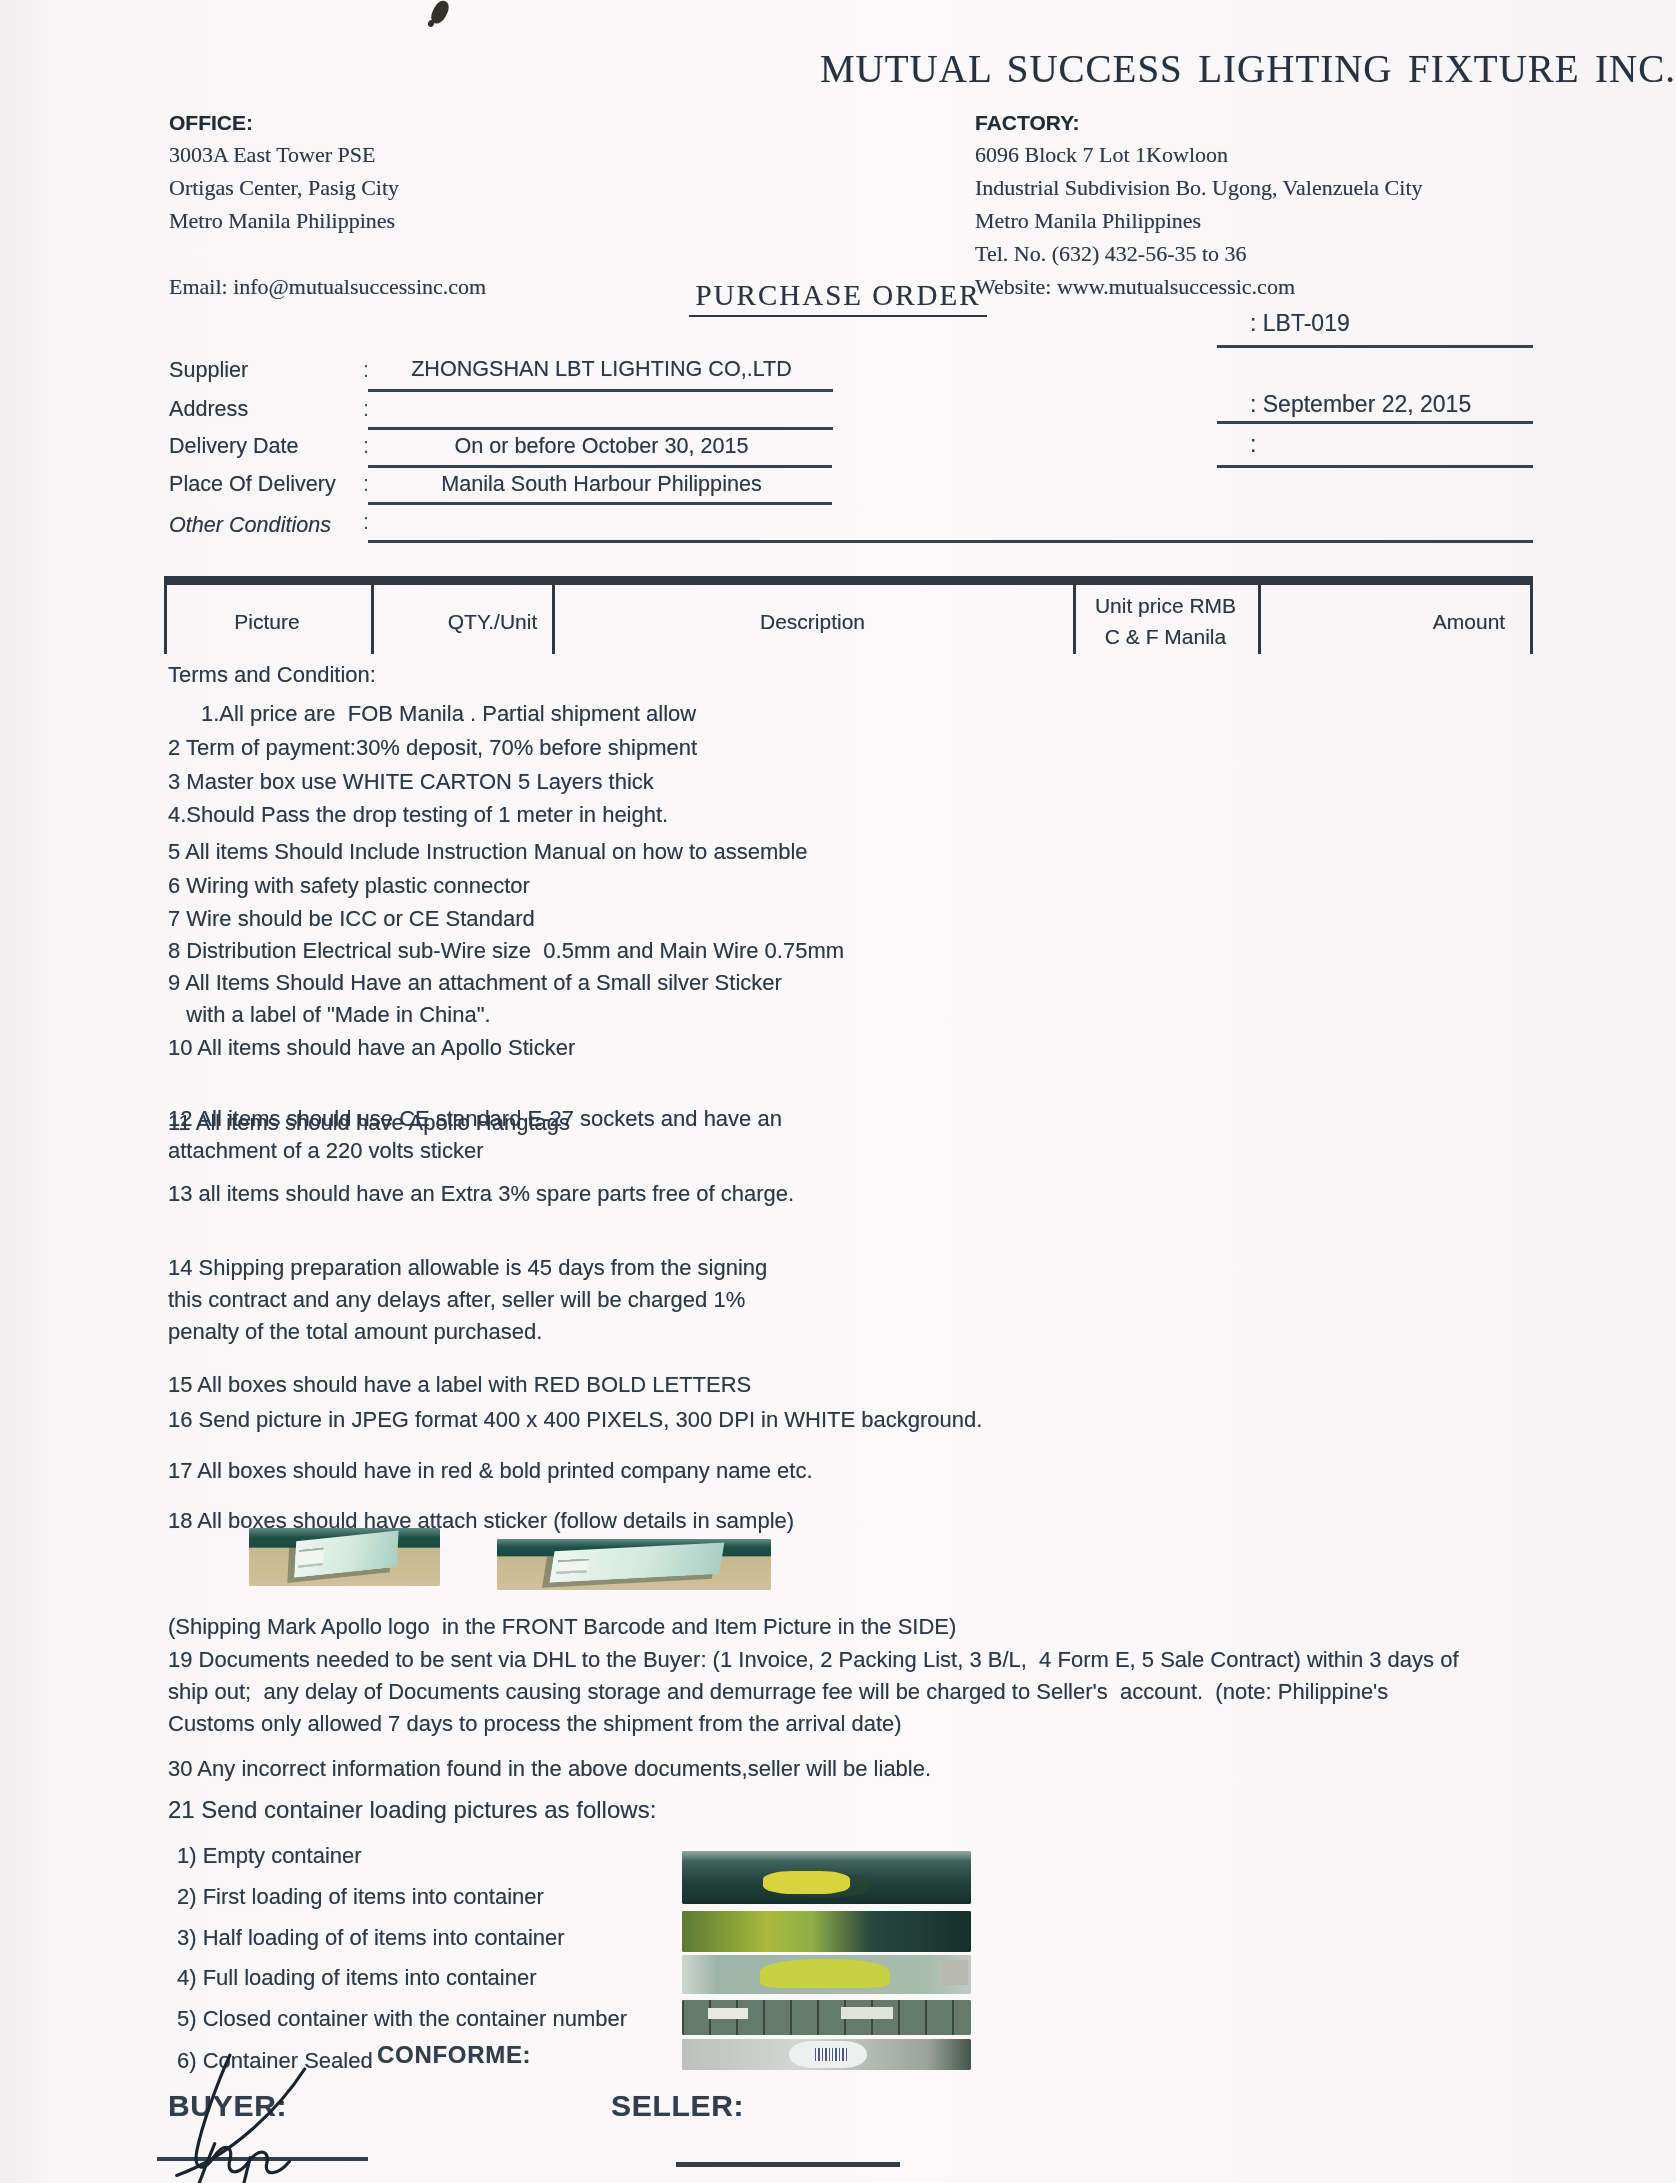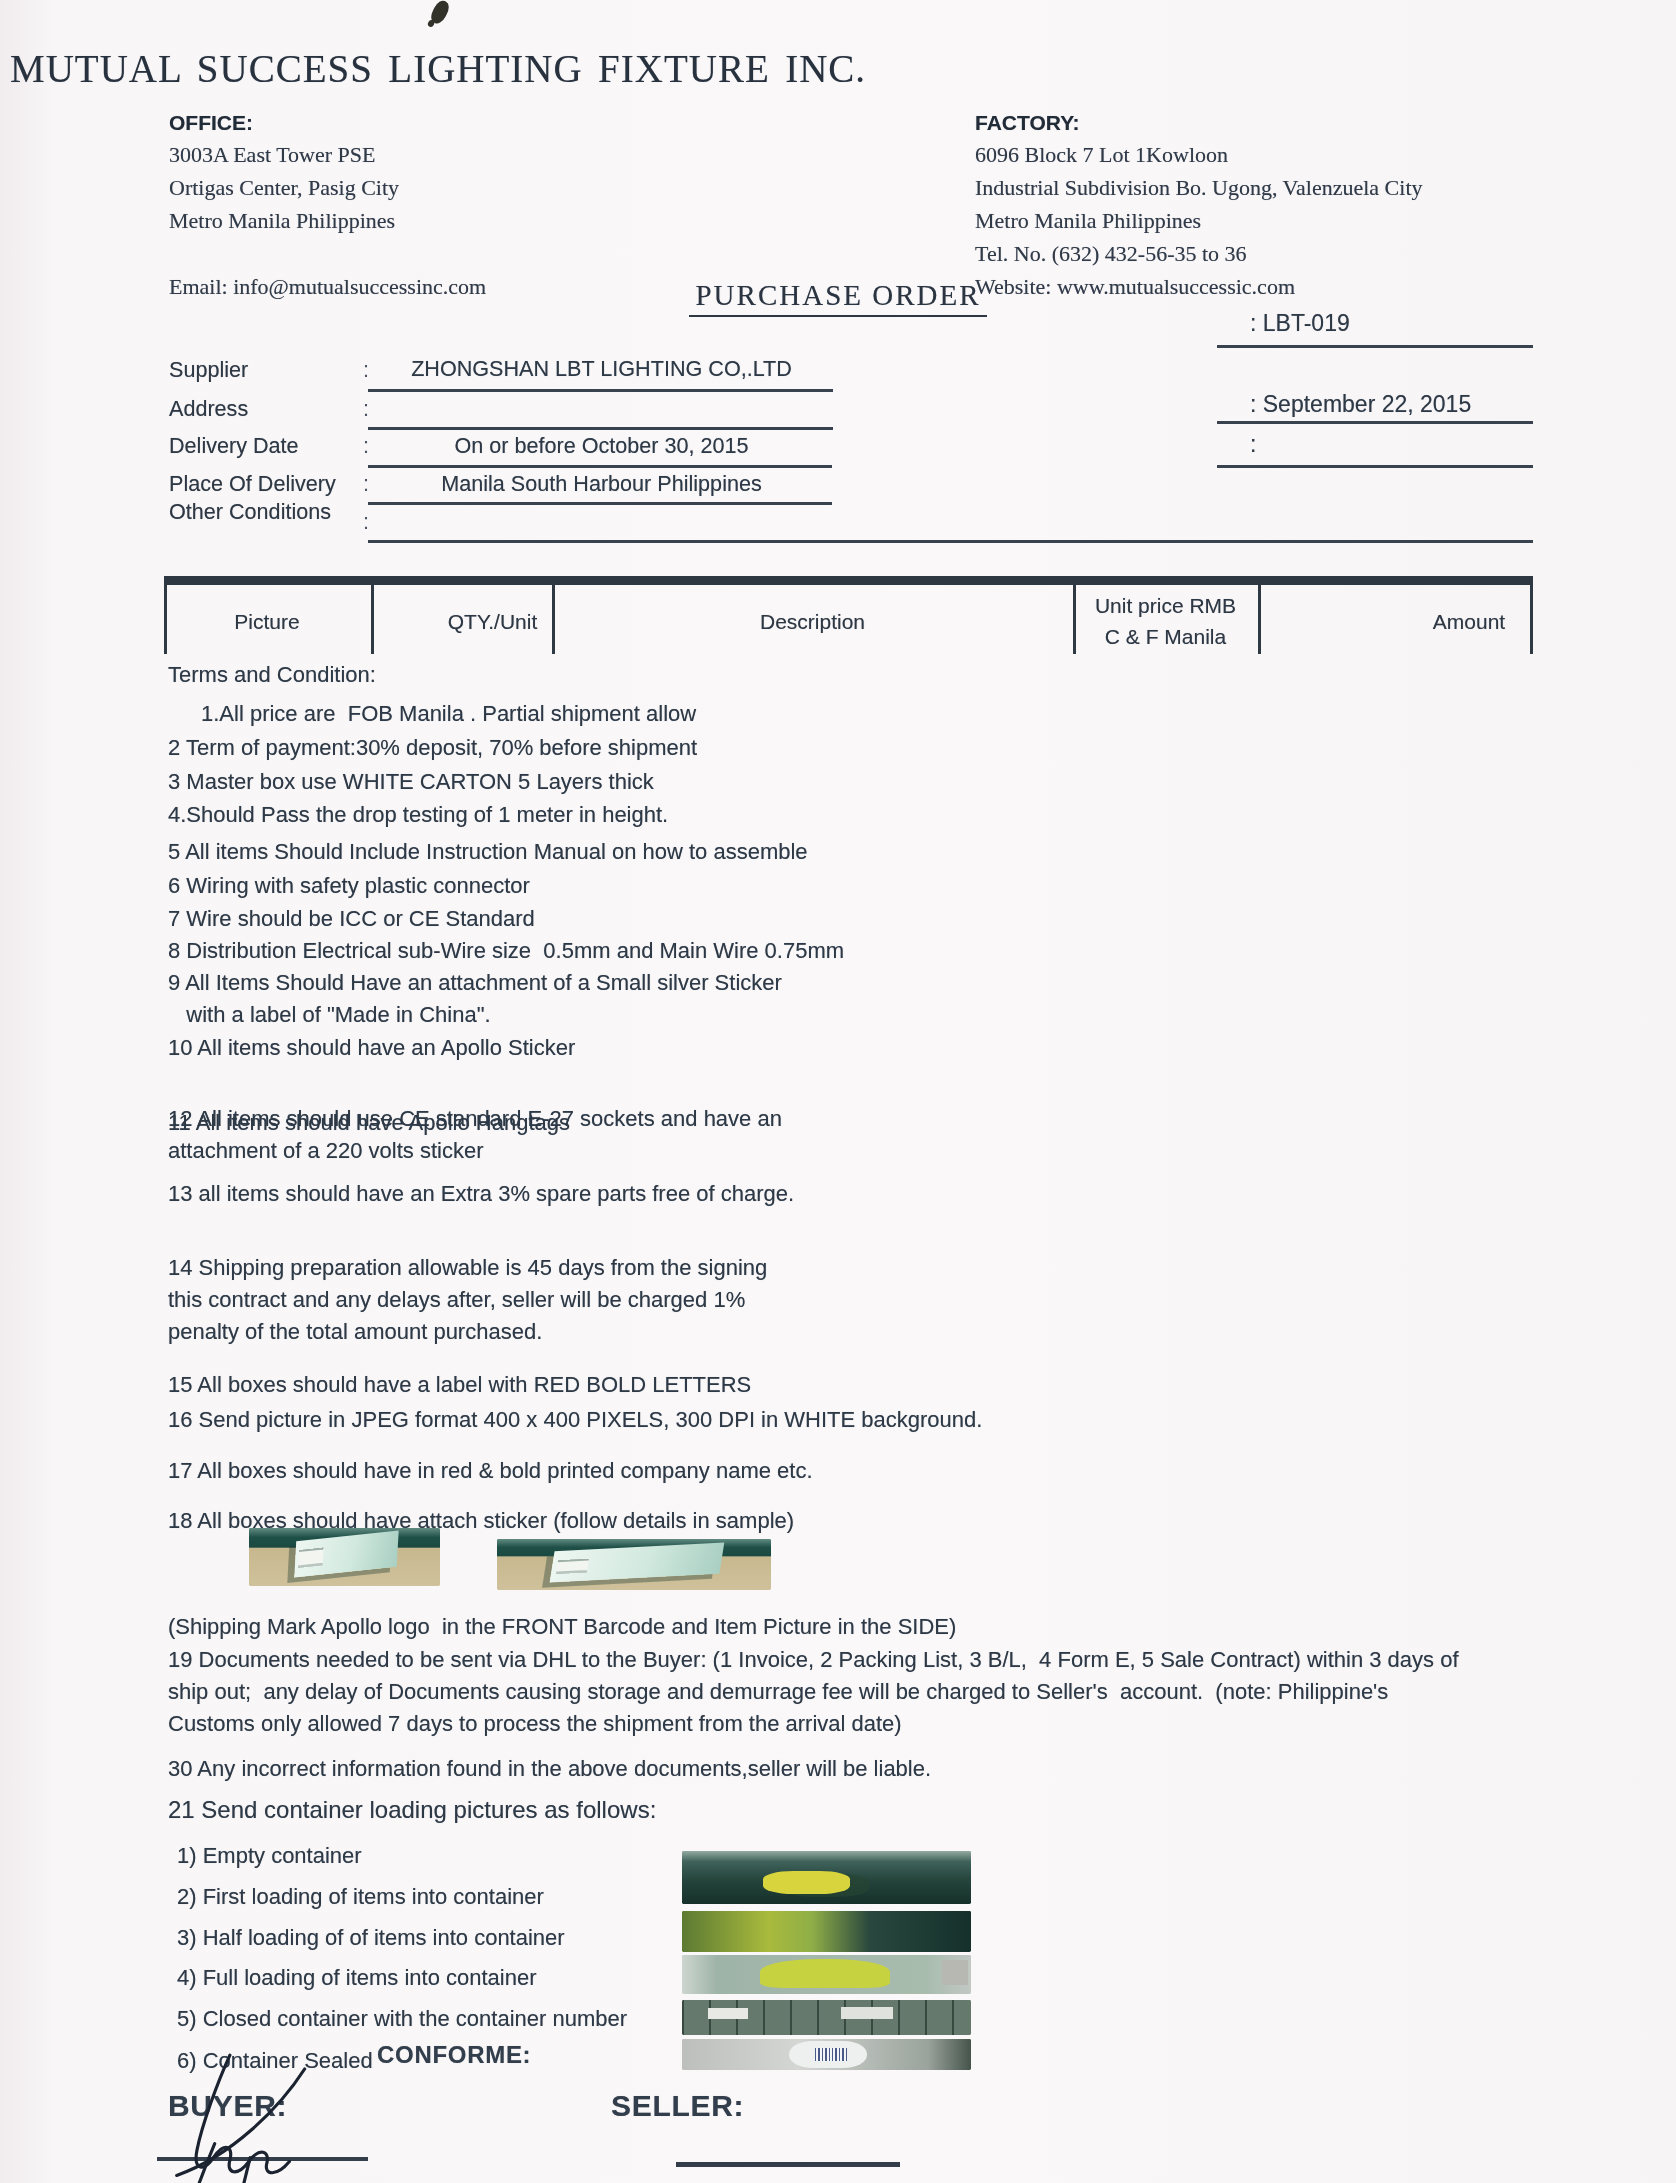--- a/index.html
+++ b/index.html
@@ -1,21 +1,21 @@
 <!DOCTYPE html>
 <html style="font-size:10.8px"><head>
 <meta charset="utf-8">
 <style>
   html,body{margin:0;padding:0;background:#efeaec;}
   .page{position:relative;width:1676px;height:2183px;background:
         linear-gradient(90deg,#f1ecee 0px,#f8f6f7 54px,#faf8f9 55%,#f7f4f6 100%);
         overflow:hidden;color:#2d3946;}
   .abs{position:absolute;}
   .soft{text-shadow:0 0 0.7px rgba(45,57,70,.45);}
-  .company-title{left:0;right:0;top:46px;text-align:left;font:39px "Liberation Serif",serif;
+  .company-title{left:16px;right:0;top:46px;text-align:right;font:39px "Liberation Serif",serif;
         color:#28323f;letter-spacing:1px;word-spacing:4.7px;padding-left:10px;}
   .blk-label{font:bold 21px "Liberation Sans",sans-serif;color:#222c38;}
   .addr-line{font:22px/33px "Liberation Serif",serif;color:#303a48;white-space:pre;}
   .doc-title-wrap{left:0;right:0;top:279px;text-align:center;}
   .doc-title{display:inline-block;font:29px "Liberation Serif",serif;color:#2b3542;
         letter-spacing:2px;border-bottom:2.7px solid #2e3843;padding:0 6.8px 3.4px 6.8px;}
   .fld-label{font:21.6px "Liberation Sans",sans-serif;color:#2e3844;white-space:pre;}
   .fld-colon{font:21.6px "Liberation Sans",sans-serif;color:#4a5563;}
   .fld-value{font:21.6px "Liberation Sans",sans-serif;color:#2d3946;text-align:center;width:467px;left:368px;white-space:pre;}
   .ul{background:#39434f;height:2.7px;}
@@ -82,21 +82,21 @@
   <div class="abs fld-label soft" style="left:169px;top:433px;">Delivery Date</div>
   <div class="abs fld-colon" style="left:363px;top:433px;">:</div>
   <div class="abs fld-value soft" style="top:433px;">On or before October 30, 2015</div>
   <div class="abs ul" style="left:368px;top:465px;width:464px;"></div>
 
   <div class="abs fld-label soft" style="left:169px;top:471px;">Place Of Delivery</div>
   <div class="abs fld-colon" style="left:363px;top:471px;">:</div>
   <div class="abs fld-value soft" style="top:471px;">Manila South Harbour Philippines</div>
   <div class="abs ul" style="left:368px;top:502px;width:464px;"></div>
 
-  <div class="abs fld-label soft" style="left:169px;top:499px;">Other Conditions</div>
+  <div class="abs fld-label soft" style="left:169px;top:512px;font-style:italic;">Other Conditions</div>
   <div class="abs fld-colon" style="left:363px;top:509px;">:</div>
   <div class="abs ul" style="left:368px;top:540px;width:1165px;"></div>
 
   <div class="abs band" style="left:164px;top:576px;width:1369px;height:8.8px;"></div>
   <div class="abs vline" style="left:164px;"></div>
   <div class="abs vline" style="left:371px;"></div>
   <div class="abs vline" style="left:552px;"></div>
   <div class="abs vline" style="left:1073px;"></div>
   <div class="abs vline" style="left:1258px;"></div>
   <div class="abs vline" style="left:1530px;"></div>

